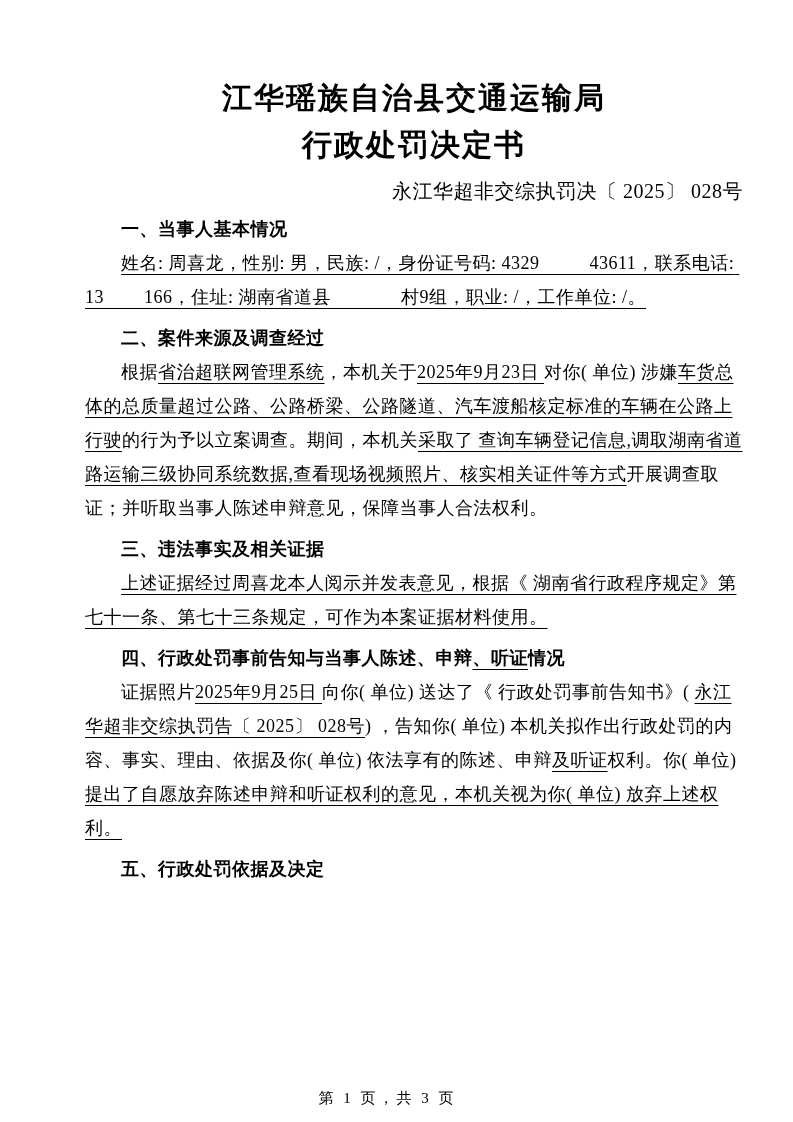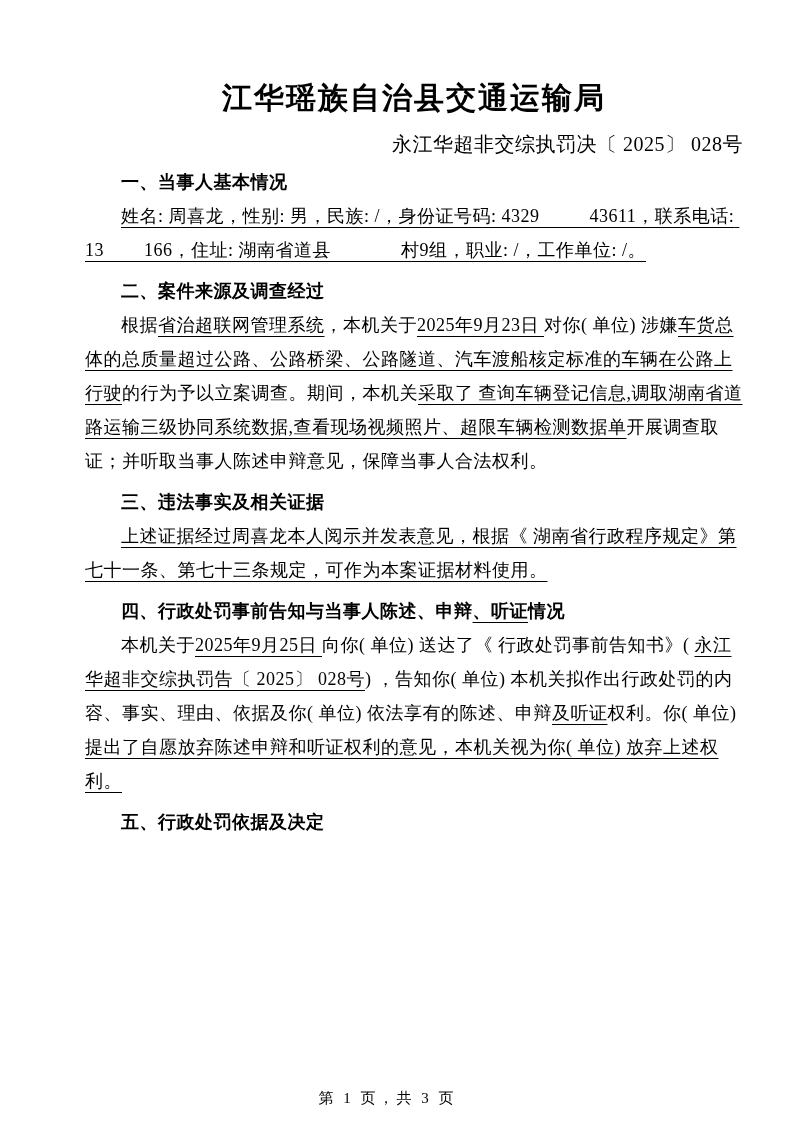--- a/index.html
+++ b/index.html
@@ -64,26 +64,27 @@
     text-align: center;
     font-size: 15px;
     letter-spacing: 3px;
   }
 </style>
 </head>
 <body>
 
 <div class="page">
   <div class="doc-title">江华瑶族自治县交通运输局</div>
+  <div class="doc-title">行政处罚决定书</div>
   <div class="doc-number">永江华超非交综执罚决〔 2025〕 028号</div>
   <div class="document-body">
       <p class="heading"><span>一、当事人基本情况</span></p>
       <p class="para"><span class="u">姓名: 周喜龙，性别: 男，民族: /，身份证号码: 4329          43611，联系电话: 13        166，住址: 湖南省道县              村9组，职业: /，工作单位: /。</span></p>
       <p class="heading"><span>二、案件来源及调查经过</span></p>
-      <p class="para"><span>根据</span><span class="u">省治超联网管理系统</span><span>，本机关于</span><span class="u">2025年9月23日 </span><span>对你( 单位) 涉嫌</span><span class="u">车货总体的总质量超过公路、公路桥梁、公路隧道、汽车渡船核定标准的车辆在公路上行驶</span><span>的行为予以立案调查。期间，本机关</span><span class="u">采取了 查询车辆登记信息,调取湖南省道路运输三级协同系统数据,查看现场视频照片、超限车辆检测数据单</span><span>开展调查取证；并听取当事人陈述申辩意见，保障当事人合法权利。</span></p>
+      <p class="para"><span>根据</span><span class="u">省治超联网管理系统</span><span>，本机关于</span><span class="u">2025年9月23日 </span><span>对你( 单位) 涉嫌</span><span class="u">车货总体的总质量超过公路、公路桥梁、公路隧道、汽车渡船核定标准的车辆在公路上行驶</span><span>的行为予以立案调查。期间，本机关</span><span class="u">采取了 查询车辆登记信息,调取湖南省道路运输三级协同系统数据,查看现场视频照片、核实相关证件等方式</span><span>开展调查取证；并听取当事人陈述申辩意见，保障当事人合法权利。</span></p>
       <p class="heading"><span>三、违法事实及相关证据</span></p>
       <p class="para"><span class="u">上述证据经过周喜龙本人阅示并发表意见，根据《 湖南省行政程序规定》第七十一条、第七十三条规定，可作为本案证据材料使用。</span></p>
       <p class="heading"><span>四、行政处罚事前告知与当事人陈述、申辩</span><span class="u">、听证</span><span>情况</span></p>
-      <p class="para"><span>本机关于</span><span class="u">2025年9月25日 </span><span>向你( 单位) 送达了《 行政处罚事前告知书》( </span><span class="u">永江华超非交综执罚告〔 2025〕 028号</span><span>) ，告知你( 单位) 本机关拟作出行政处罚的内容、事实、理由、依据及你( 单位) 依法享有的陈述、申辩</span><span class="u">及听证</span><span>权利。你( 单位) </span><span class="u">提出了自愿放弃陈述申辩和听证权利的意见，本机关视为你( 单位) 放弃上述权利。</span></p>
+      <p class="para"><span>证据照片</span><span class="u">2025年9月25日 </span><span>向你( 单位) 送达了《 行政处罚事前告知书》( </span><span class="u">永江华超非交综执罚告〔 2025〕 028号</span><span>) ，告知你( 单位) 本机关拟作出行政处罚的内容、事实、理由、依据及你( 单位) 依法享有的陈述、申辩</span><span class="u">及听证</span><span>权利。你( 单位) </span><span class="u">提出了自愿放弃陈述申辩和听证权利的意见，本机关视为你( 单位) 放弃上述权利。</span></p>
       <p class="heading"><span>五、行政处罚依据及决定</span></p>
     </div>
   <div class="page-footer">第 1 页，共 3 页</div>
 </div>
 
 </body></html>

